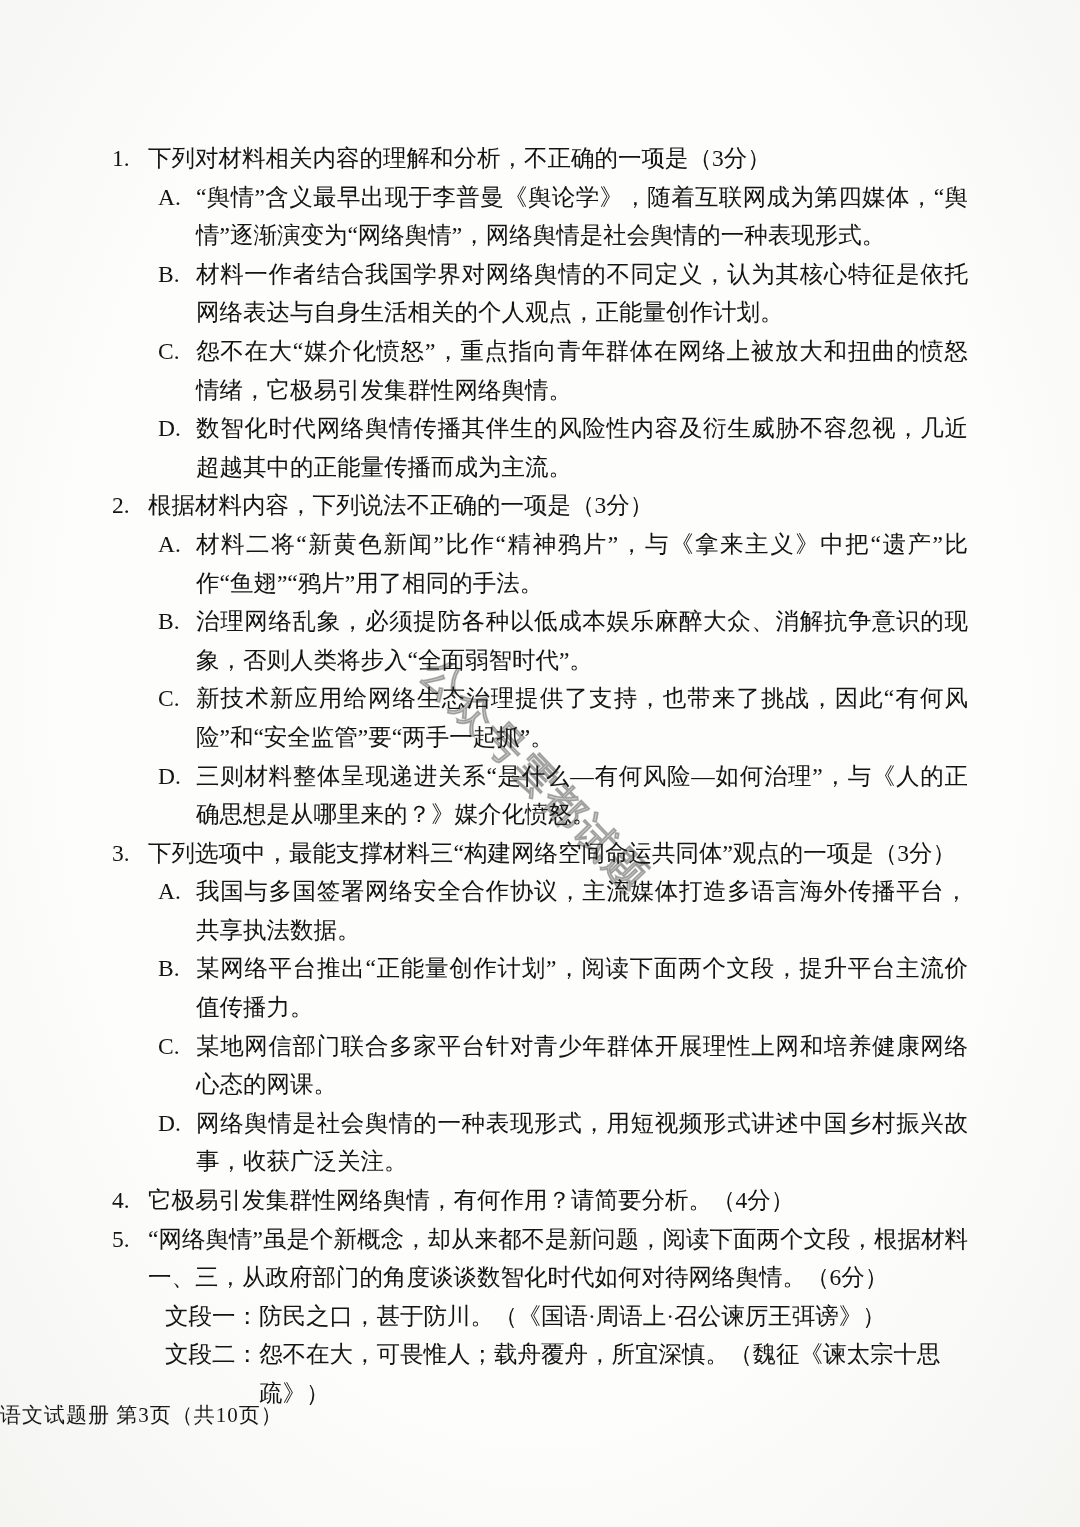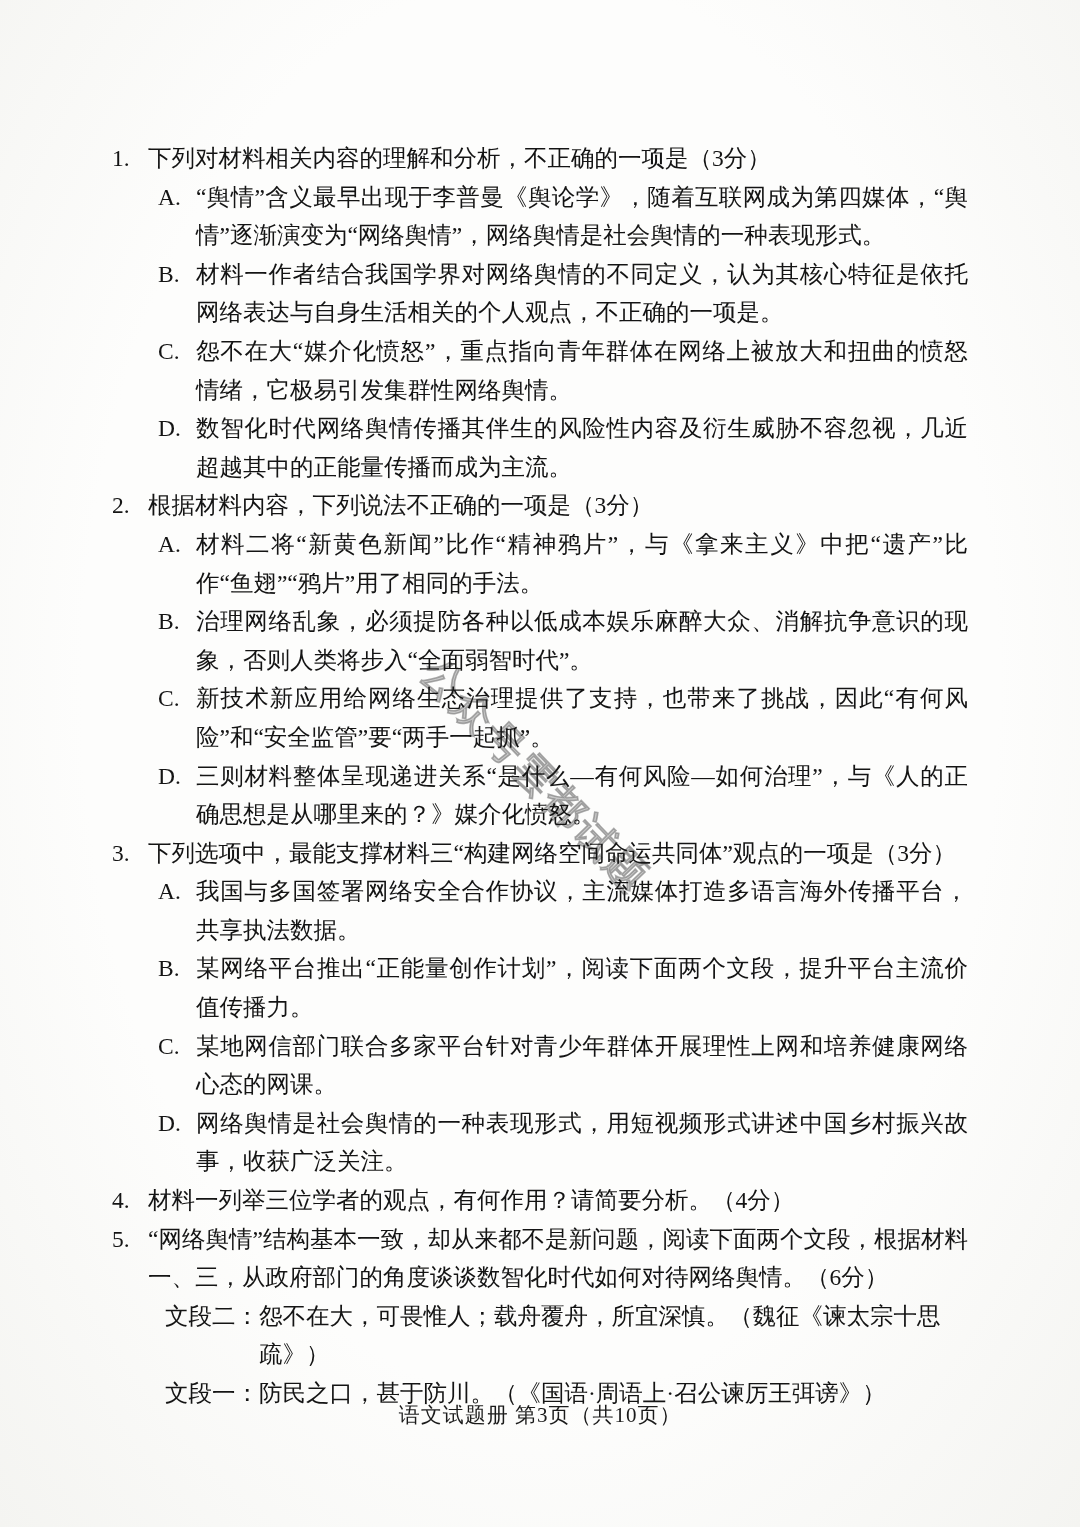--- a/index.html
+++ b/index.html
@@ -58,21 +58,20 @@
     padding-left: 53px;
   }
   .passage-text {
     flex: 1;
   }
   .footer {
     position: absolute;
     left: 0;
     top: 1401px;
     width: 100%;
-    text-align: center;
     font-size: 21px;
     letter-spacing: 1px;
     color: #1a1a1a;
     font-family: "Liberation Serif", "DejaVu Serif", serif;
   }
   .watermark {
     position: absolute;
     left: 448px;
     top: 646px;
     transform: rotate(46deg);
@@ -100,21 +99,21 @@
       <div class="q-stem">
         <span class="qnum">1.</span>
         <span class="stem-text">下列对材料相关内容的理解和分析，不正确的一项是（3分）</span>
       </div>
       <div class="option">
         <span class="olabel">A.</span>
         <span class="otext">“舆情”含义最早出现于李普曼《舆论学》，随着互联网成为第四媒体，“舆情”逐渐演变为“网络舆情”，网络舆情是社会舆情的一种表现形式。</span>
       </div>
       <div class="option">
         <span class="olabel">B.</span>
-        <span class="otext">材料一作者结合我国学界对网络舆情的不同定义，认为其核心特征是依托网络表达与自身生活相关的个人观点，不正确的一项是。</span>
+        <span class="otext">材料一作者结合我国学界对网络舆情的不同定义，认为其核心特征是依托网络表达与自身生活相关的个人观点，正能量创作计划。</span>
       </div>
       <div class="option">
         <span class="olabel">C.</span>
         <span class="otext">怨不在大“媒介化愤怒”，重点指向青年群体在网络上被放大和扭曲的愤怒情绪，它极易引发集群性网络舆情。</span>
       </div>
       <div class="option">
         <span class="olabel">D.</span>
         <span class="otext">数智化时代网络舆情传播其伴生的风险性内容及衍生威胁不容忽视，几近超越其中的正能量传播而成为主流。</span>
       </div>
     </div>
@@ -161,36 +160,36 @@
       </div>
       <div class="option">
         <span class="olabel">D.</span>
         <span class="otext">网络舆情是社会舆情的一种表现形式，用短视频形式讲述中国乡村振兴故事，收获广泛关注。</span>
       </div>
     </div>
 
     <div class="question">
       <div class="q-stem">
         <span class="qnum">4.</span>
-        <span class="stem-text">材料一列举三位学者的观点，有何作用？请简要分析。（4分）</span>
+        <span class="stem-text">它极易引发集群性网络舆情，有何作用？请简要分析。（4分）</span>
       </div>
     </div>
 
     <div class="question">
       <div class="q-stem">
         <span class="qnum">5.</span>
-        <span class="stem-text">“网络舆情”结构基本一致，却从来都不是新问题，阅读下面两个文段，根据材料一、三，从政府部门的角度谈谈数智化时代如何对待网络舆情。（6分）</span>
+        <span class="stem-text">“网络舆情”虽是个新概念，却从来都不是新问题，阅读下面两个文段，根据材料一、三，从政府部门的角度谈谈数智化时代如何对待网络舆情。（6分）</span>
+      </div>
+      <div class="passage">
+        <span class="passage-label">文段一：</span>
+        <span class="passage-text">防民之口，甚于防川。（《国语·周语上·召公谏厉王弭谤》）</span>
       </div>
       <div class="passage">
         <span class="passage-label">文段二：</span>
         <span class="passage-text">怨不在大，可畏惟人；载舟覆舟，所宜深慎。（魏征《谏太宗十思疏》）</span>
-      </div>
-      <div class="passage">
-        <span class="passage-label">文段一：</span>
-        <span class="passage-text">防民之口，甚于防川。（《国语·周语上·召公谏厉王弭谤》）</span>
       </div>
     </div>
 
   </div>
 
   <div class="footer">语文试题册 第3页（共10页）</div>
 
 </div>
 
 </body></html>

